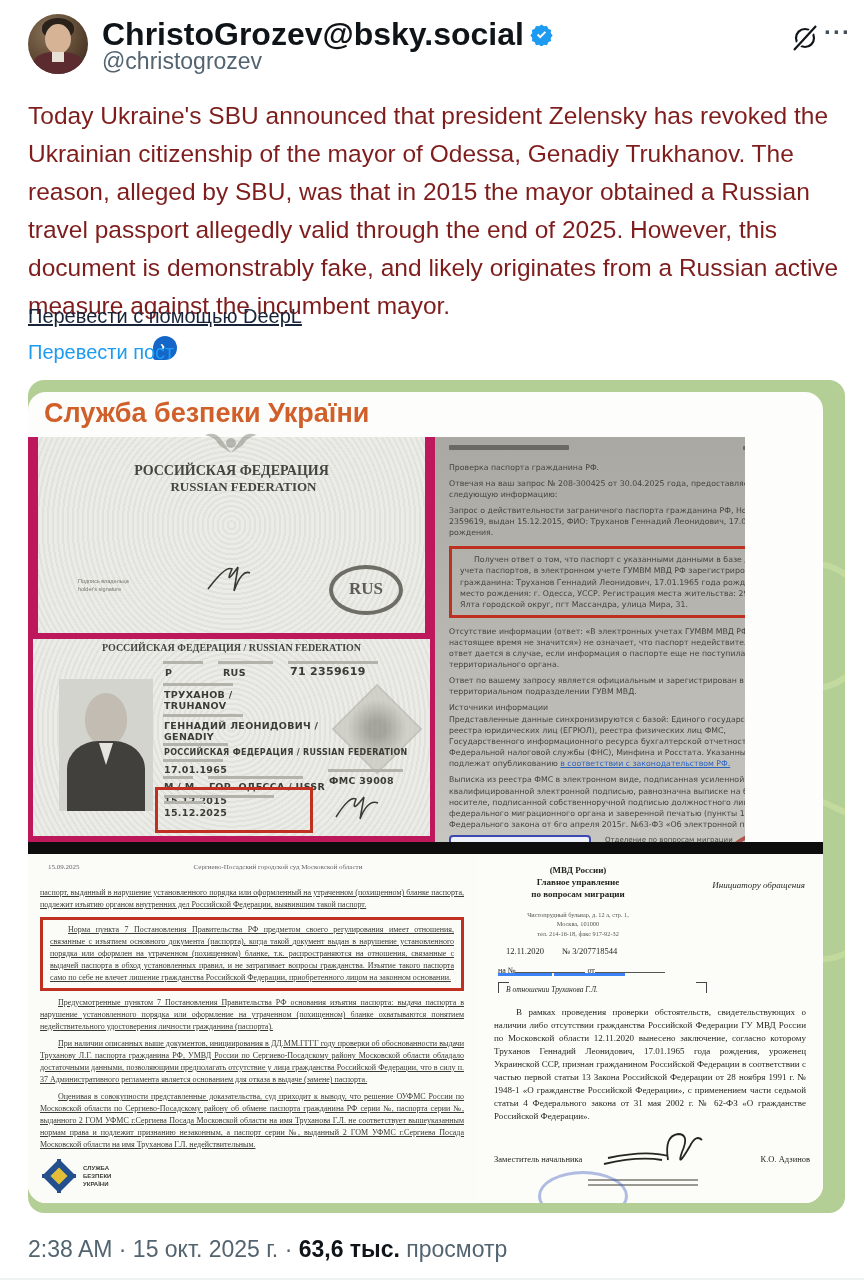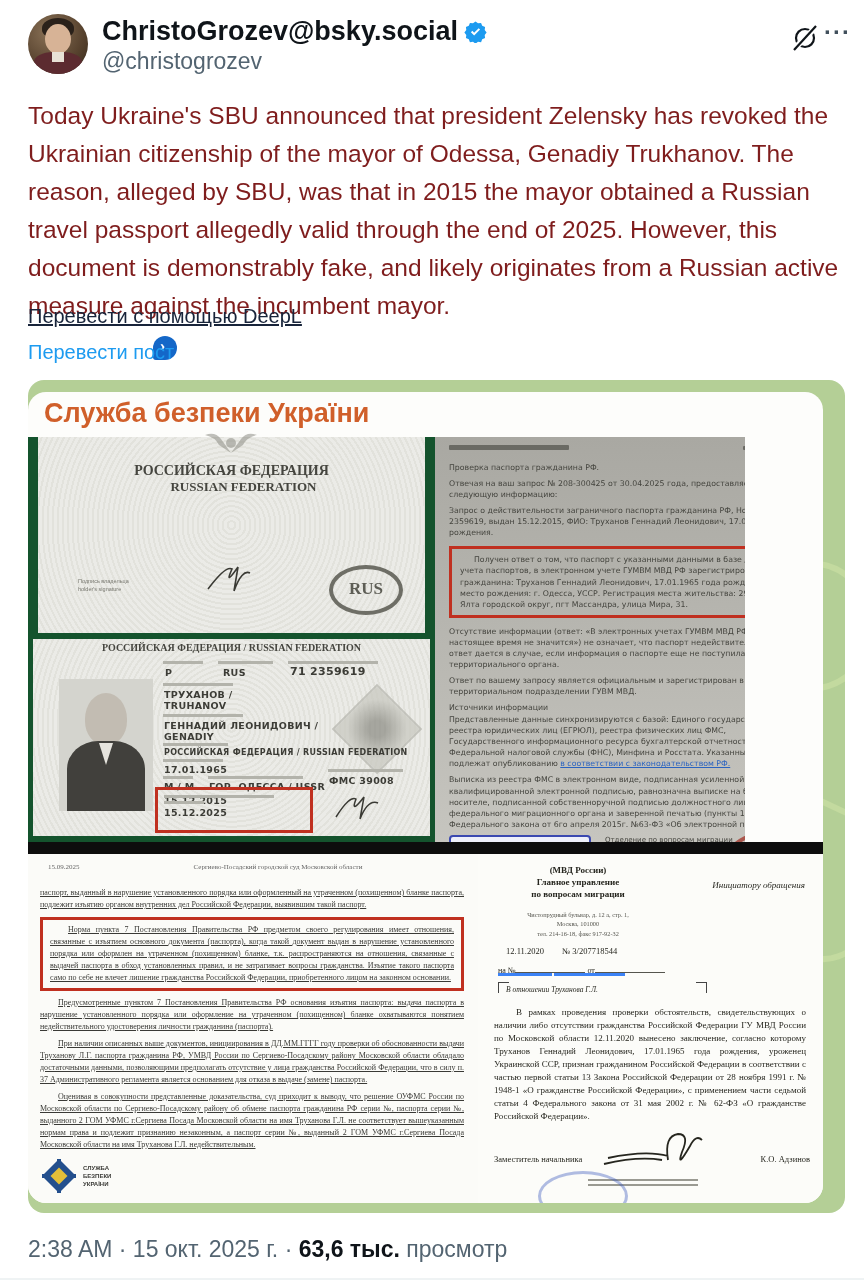--- a/index.html
+++ b/index.html
@@ -7,21 +7,21 @@
         font-family:"Liberation Sans","DejaVu Sans",sans-serif;color:#0f1419;}
   .abs{position:absolute;}
 
   
   #avatar{left:28px;top:14px;width:60px;height:60px;border-radius:50%;overflow:hidden;
           background:radial-gradient(circle at 35% 30%,#8a7257,#57422e 60%,#33261a);}
   #avatar .hair{position:absolute;left:14px;top:4px;width:32px;height:20px;border-radius:50% 50% 40% 40%;background:#2a211a;}
   #avatar .face{position:absolute;left:17px;top:10px;width:26px;height:30px;border-radius:50%;background:#d7b396;}
   #avatar .sweater{position:absolute;left:6px;top:38px;width:48px;height:26px;border-radius:40% 40% 0 0;background:#5c2b30;}
   #avatar .collar{position:absolute;left:24px;top:38px;width:12px;height:10px;background:#e8e2d6;}
-  .name-row{left:102px;top:16px;font-size:27px;font-weight:bold;display:flex;align-items:center;gap:6px;}
+  .name-row{left:102px;top:16px;font-size:32px;font-weight:bold;display:flex;align-items:center;gap:6px;}
   .handle{left:102px;top:48px;font-size:23px;color:#536471;font-weight:400;}
   .badge{width:23px;height:23px;display:inline-block;}
   #grok-btn{left:788px;top:22px;width:34px;height:34px;}
   #more-btn{left:824px;top:18px;width:36px;height:34px;font-size:24px;color:#41505c;letter-spacing:1px;font-weight:bold;}
 
   
   #tweet-text{left:28px;top:97px;width:812px;font-size:24.5px;line-height:38px;color:#7f1d1d;}
   #deepl-row{left:28px;top:305px;display:flex;align-items:center;gap:8px;flex-direction:column;}
   #deepl-link{font-size:20px;color:#18243a;text-decoration:underline;cursor:pointer;}
   #deepl-icon{width:24px;height:24px;background:#1467c8;border-radius:50% 50% 50% 12%;position:relative;}
@@ -30,21 +30,21 @@
 
   
   #card{left:28px;top:380px;width:817px;height:833px;border-radius:16px;overflow:hidden;
         background:#b4cf96;}
   #card .blob1{position:absolute;right:-30px;top:180px;width:120px;height:120px;border:6px solid #c3da9f;border-radius:50%;}
   #card .blob2{position:absolute;right:-40px;top:420px;width:140px;height:140px;border:6px solid #c3da9f;border-radius:30%;transform:rotate(25deg);}
   #whitecard{position:absolute;left:0;top:12px;width:795px;height:811px;background:#fdfdfb;border-radius:18px;overflow:hidden;}
   #card-title{position:absolute;left:16px;top:6px;font-size:27px;font-weight:bold;color:#d05f2a;}
 
   
-  #passport{position:absolute;left:0;top:45px;width:429px;height:405px;background:#14532d;}
+  #passport{position:absolute;left:0;top:45px;width:429px;height:405px;background:#be185d;}
   .ppage{position:absolute;background:
       repeating-radial-gradient(circle at 50% 45%, #ebebe7 0 3px, #e2e2dc 3px 5px);}
   #pp-cover{left:10px;top:0;width:387px;height:196px;}
   #pp-data{left:5px;top:202px;width:397px;height:197px;}
   .pp-head{width:100%;text-align:center;font-family:"Liberation Serif","DejaVu Serif",serif;font-weight:bold;color:#45453f;}
   #eagle{position:absolute;left:163px;top:-8px;width:60px;height:26px;opacity:.55;}
   .rus-oval{position:absolute;right:22px;top:128px;width:66px;height:42px;border:4px solid #6e6e66;
             border-radius:50%;text-align:center;line-height:40px;font-family:"Liberation Serif",serif;
             font-weight:bold;font-size:17px;color:#5d5d55;}
   .sig-labels{position:absolute;left:40px;top:140px;font-size:5.5px;color:#77776f;line-height:1.5;}

